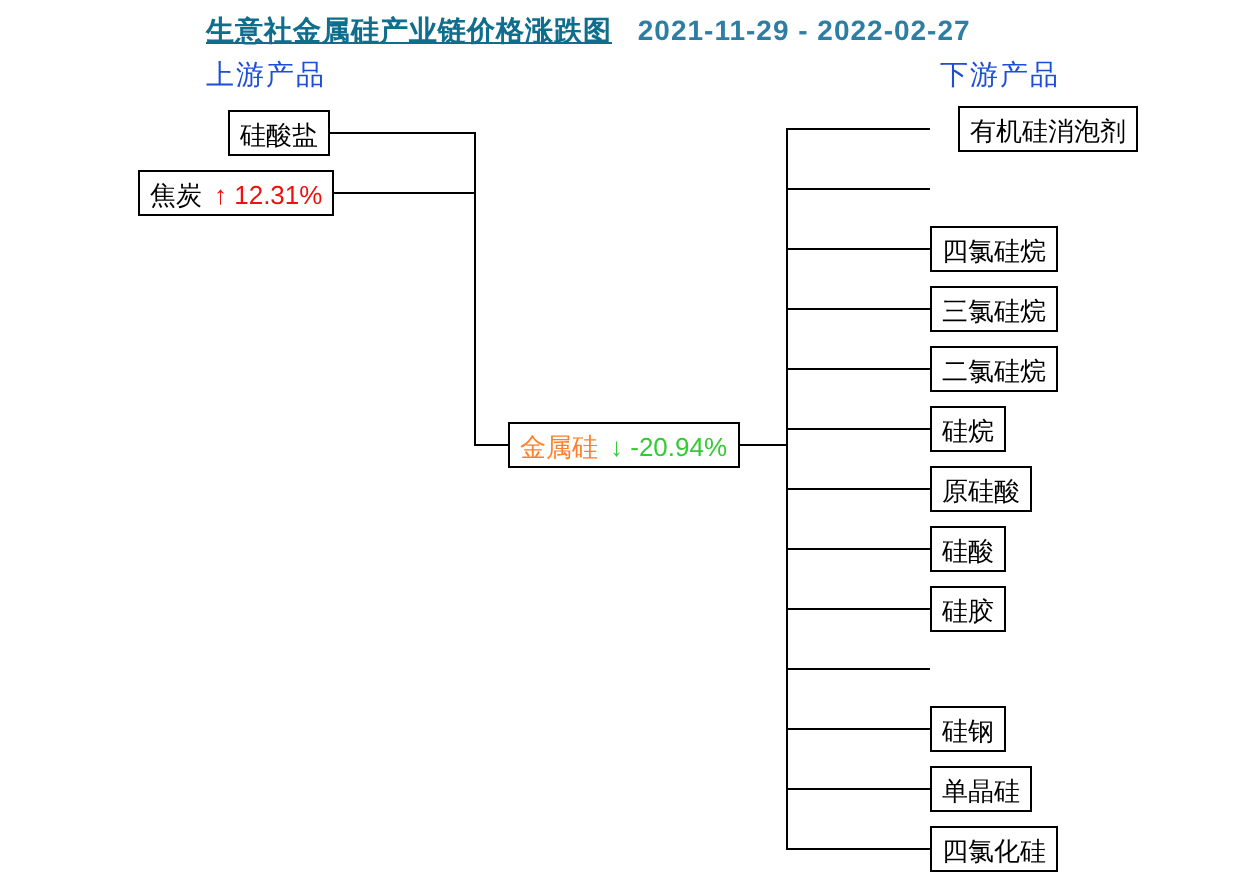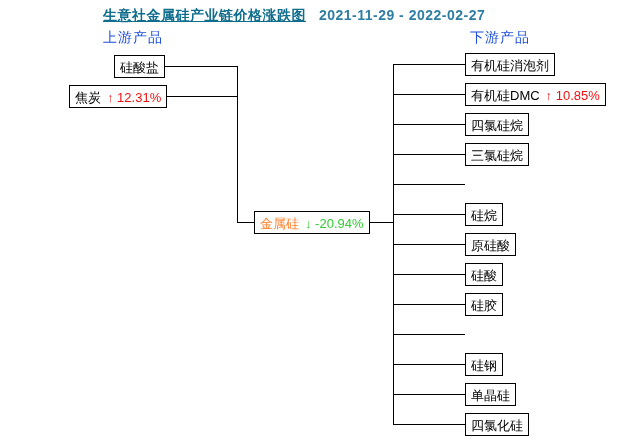--- a/index.html
+++ b/index.html
@@ -62,31 +62,31 @@
     <span>硅酸盐</span>
   </div>
   <div class="box" style="left:69px; top:85px;">
     <span>焦炭</span><span class="chg up">↑ 12.31%</span>
   </div>
 
   <div class="box" style="left:254px; top:211px;text-align:right;">
     <span class="center-lbl">金属硅</span><span class="chg down">↓ -20.94%</span>
   </div>
 
-  <div class="box" style="left:465px; top:53px;">
+  <div class="box" style="left:479px; top:53px;">
     <span>有机硅消泡剂</span>
-  </div>
-  <div class="box" style="left:465px; top:83px;">
-    <span>有机硅DMC</span><span class="chg up">↑ 10.85%</span>
   </div>
   <div class="box" style="left:465px; top:143px;">
     <span>三氯硅烷</span>
   </div>
   <div class="box" style="left:465px; top:113px;">
     <span>四氯硅烷</span>
+  </div>
+  <div class="box" style="left:465px; top:173px;">
+    <span>二氯硅烷</span>
   </div>
   <div class="box" style="left:465px; top:203px;">
     <span>硅烷</span>
   </div>
   <div class="box" style="left:465px; top:233px;">
     <span>原硅酸</span>
   </div>
   <div class="box" style="left:465px; top:263px;">
     <span>硅酸</span>
   </div>

